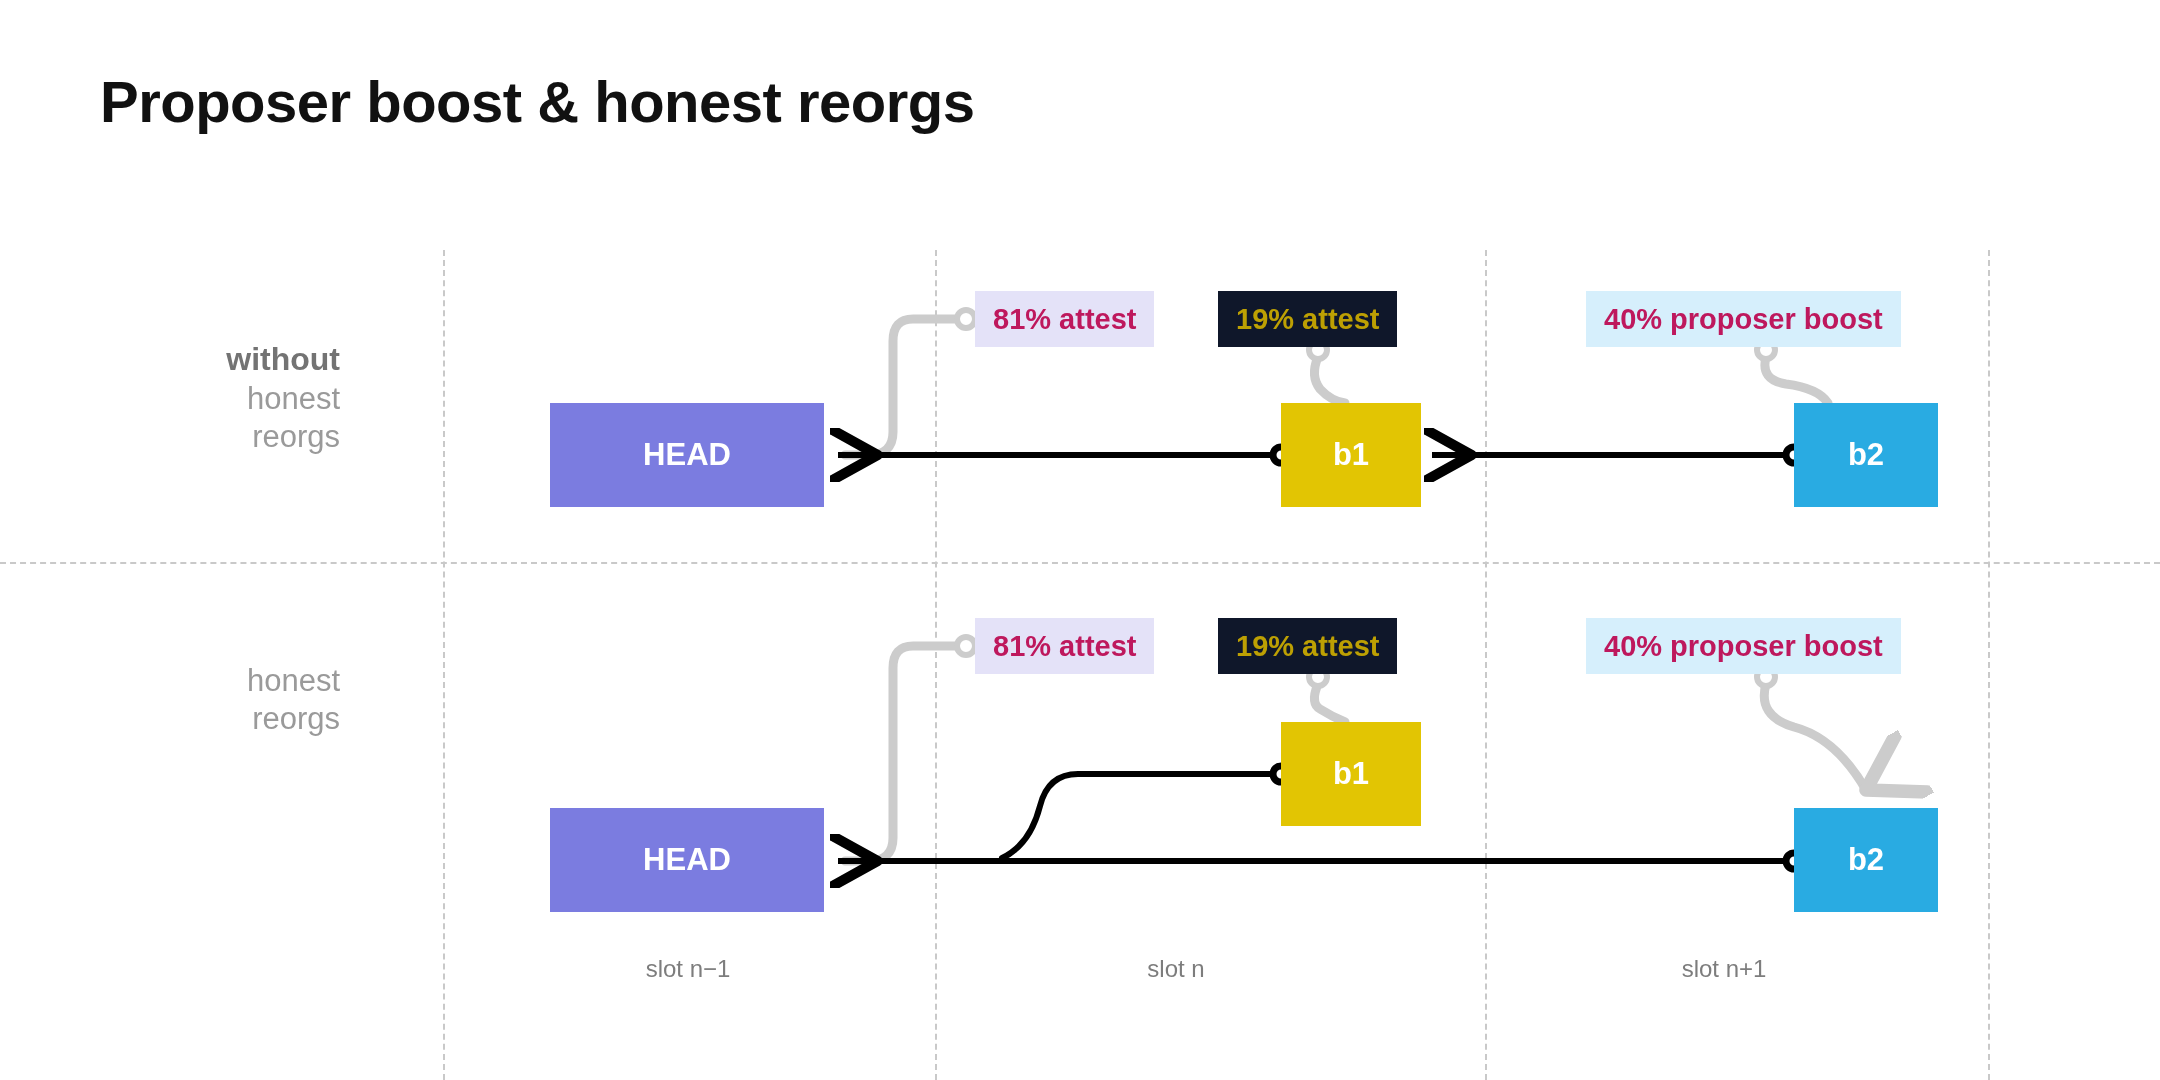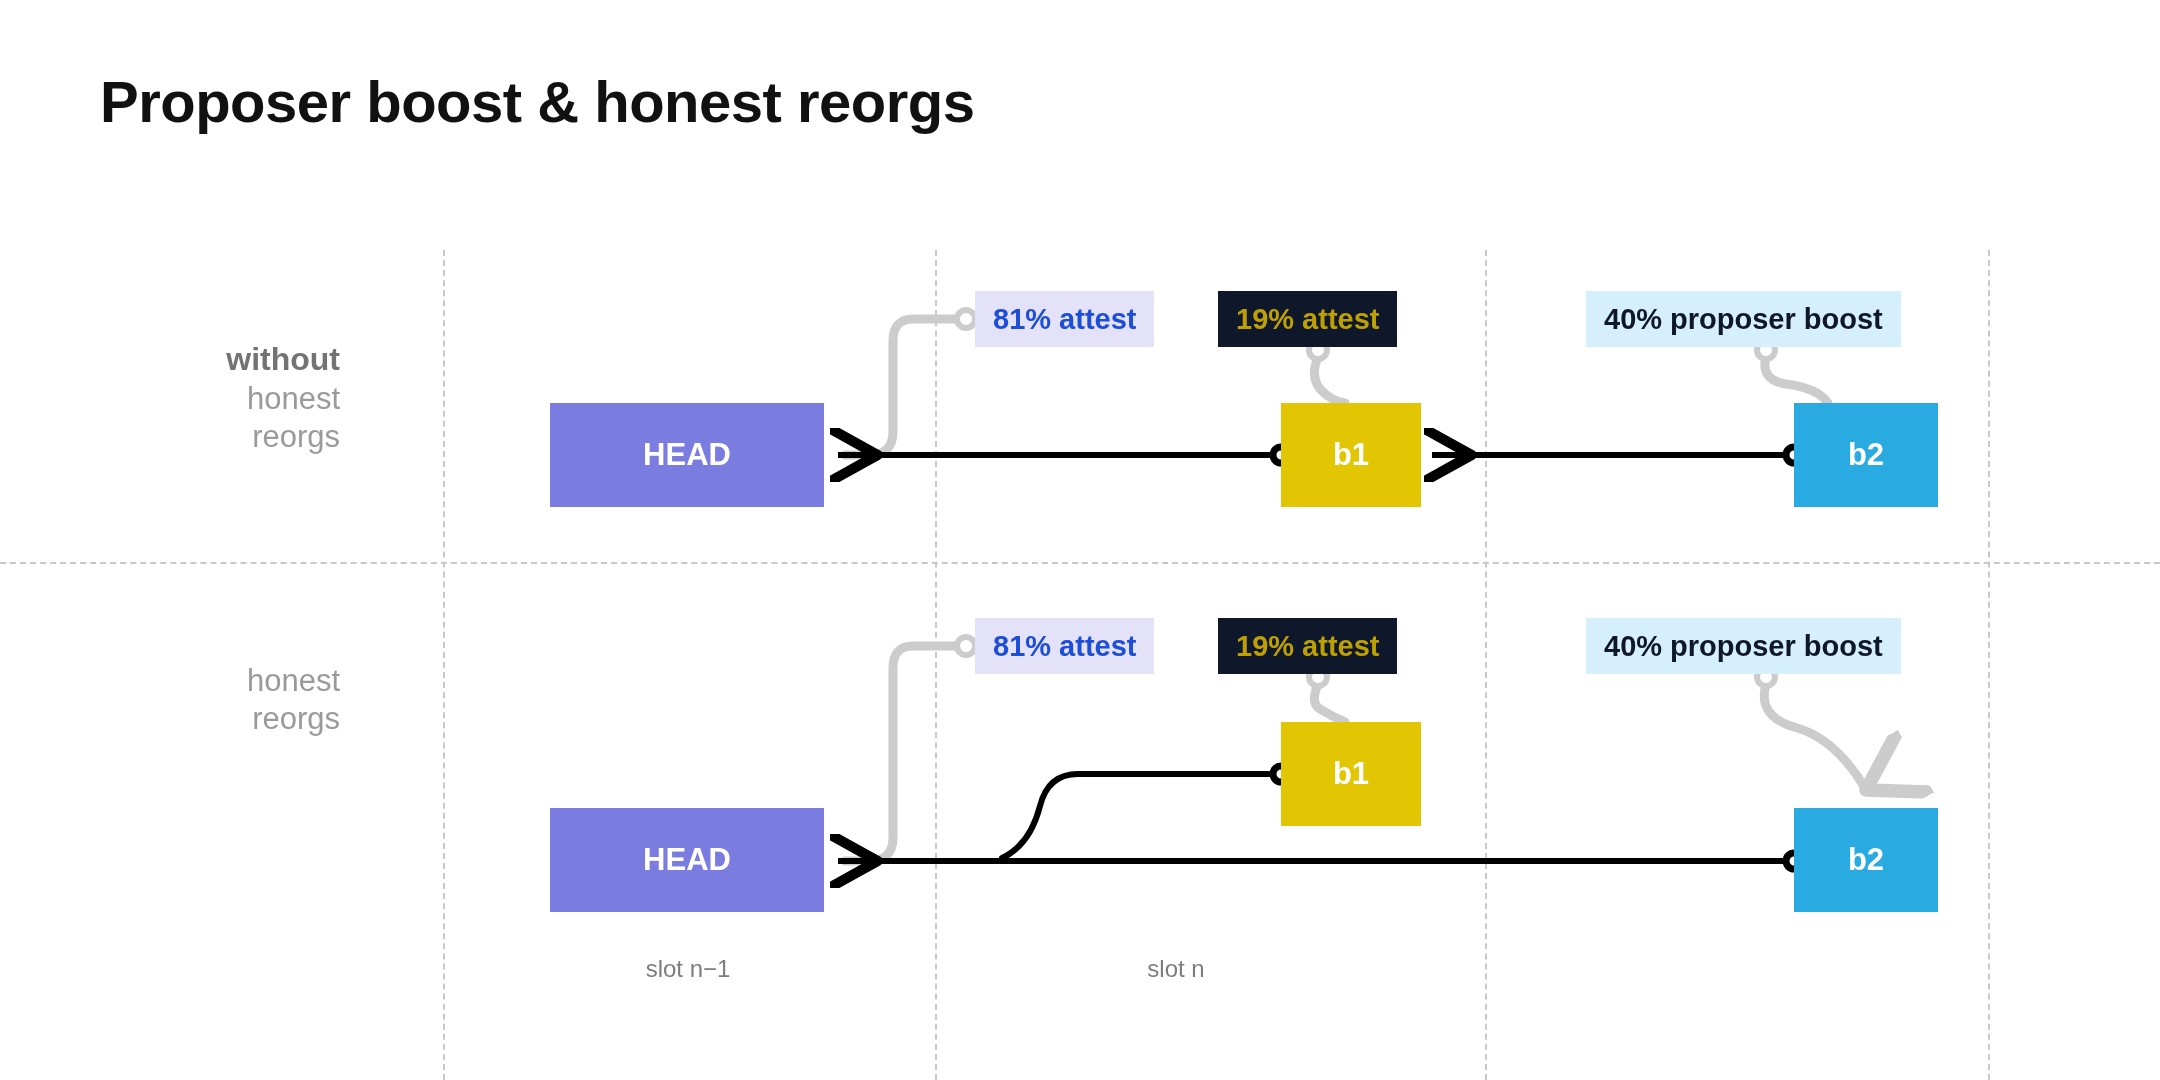--- a/index.html
+++ b/index.html
@@ -100,23 +100,23 @@
     position: absolute;
     display: flex;
     align-items: center;
     padding: 0 18px;
     height: 56px;
     font-size: 29px;
     font-weight: bold;
     white-space: nowrap;
     z-index: 5;
   }
-  .badge.attest81 { background: #e4e2f8; color: #1d4ed8; }
+  .badge.attest81 { background: #e4e2f8; color: #be185d; }
   .badge.attest19 { background: #0f172a; color: #bda003; }
-  .badge.boost40  { background: #d6effc; color: #0f172a; }
+  .badge.boost40  { background: #d6effc; color: #be185d; }
 
   #badge81-top  { left: 975px;  top: 291px; }
   #badge19-top  { left: 1218px; top: 291px; }
   #badge40-top  { left: 1586px; top: 291px; }
 
   #badge81-bot  { left: 975px;  top: 618px; }
   #badge19-bot  { left: 1218px; top: 618px; }
   #badge40-bot  { left: 1586px; top: 618px; }
 
   
@@ -249,14 +249,15 @@
   <div class="block b2" id="b2-bot">
     <span>b2</span>
   </div>
 
   <div class="badge attest81" id="badge81-bot">81% attest</div>
   <div class="badge attest19" id="badge19-bot">19% attest</div>
   <div class="badge boost40" id="badge40-bot">40% proposer boost</div>
 
   <div class="slot-label" id="slot-prev">slot n−1</div>
   <div class="slot-label" id="slot-cur">slot n</div>
+  <div class="slot-label" id="slot-next">slot n+1</div>
 
 </div>
 
 </body></html>

